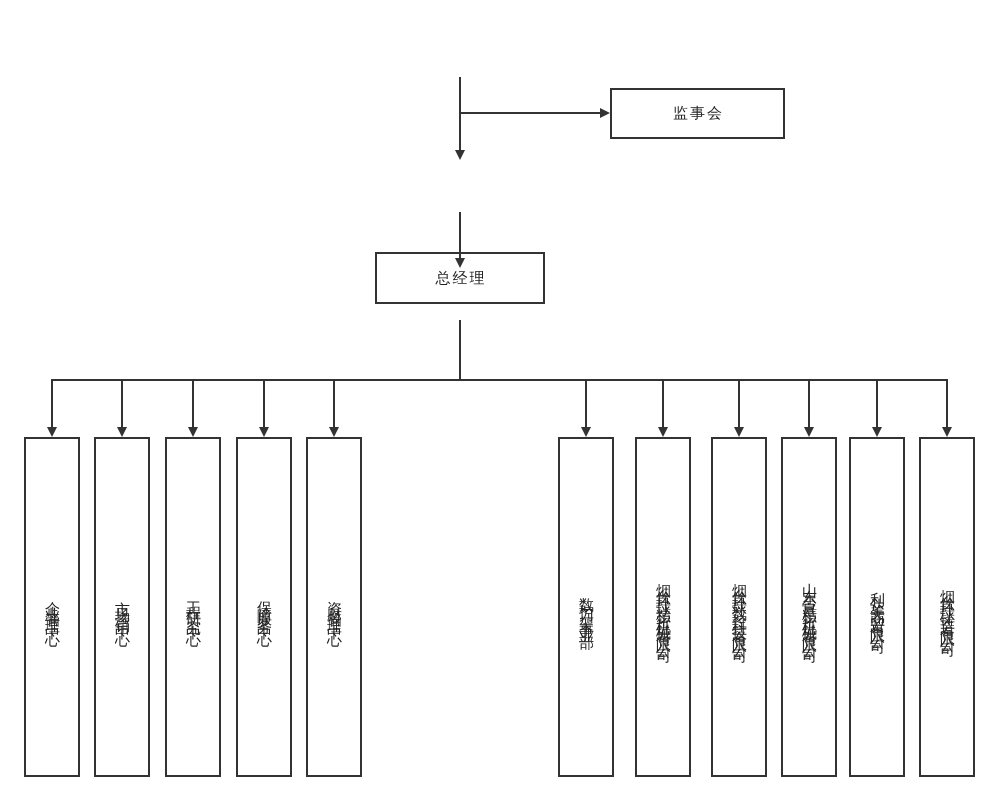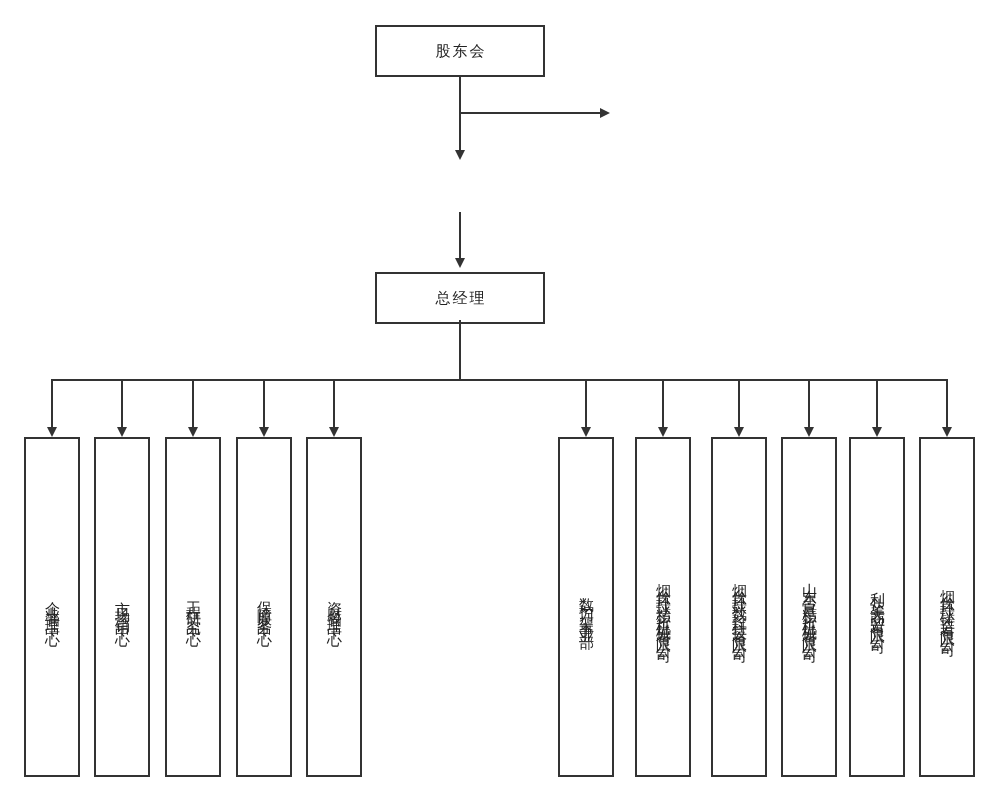--- a/index.html
+++ b/index.html
@@ -54,25 +54,25 @@
     border-top: 5px solid transparent;
     border-bottom: 5px solid transparent;
     border-left: 10px solid var(--line);
   }
 </style>
 </head>
 <body>
 
 <div id="org-chart">
 
-  <div class="node h" style="left:375px; top:25px; width:170px; height:52px;">股东会</div>
+
+  <div class="node h" style="left:610px; top:88px; width:175px; height:51px;">监事会</div>
 
 
-
-  <div class="node h" style="left:375px; top:272px; width:170px; height:52px;">总经理</div>
+  <div class="node h" style="left:375px; top:252px; width:170px; height:52px;">总经理</div>
 
   <div class="cline vl" style="left:459px; top:77px; height:73px;"></div>
   <div class="arrow-down" style="left:455px; top:150px;"></div>
 
   <div class="cline hl" style="left:459px; top:112px; width:141px;"></div>
   <div class="arrow-right" style="left:600px; top:108px;"></div>
 
   <div class="cline vl" style="left:459px; top:212px; height:46px;"></div>
   <div class="arrow-down" style="left:455px; top:258px;"></div>
 

